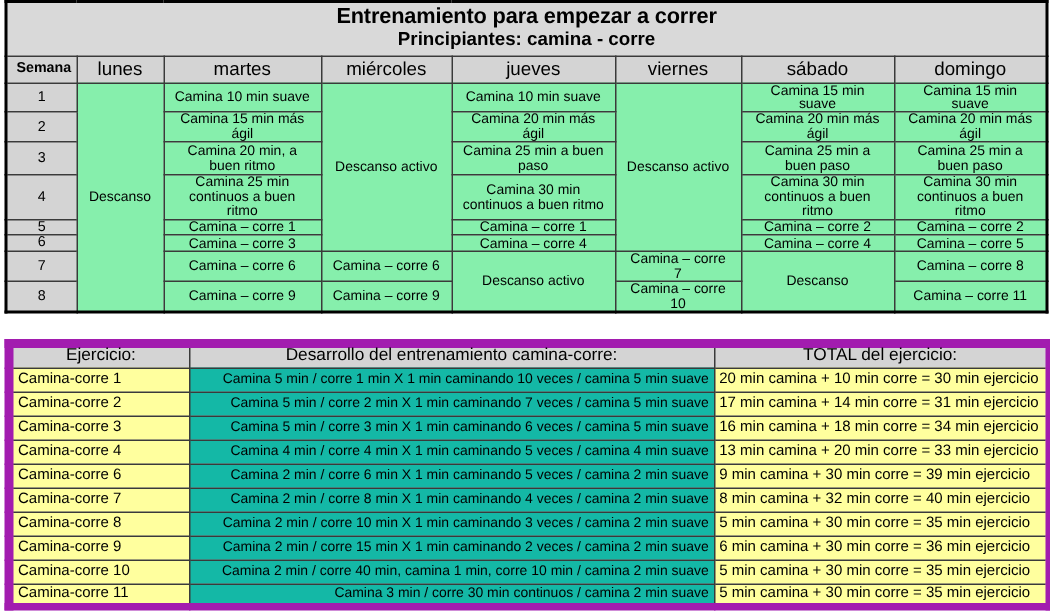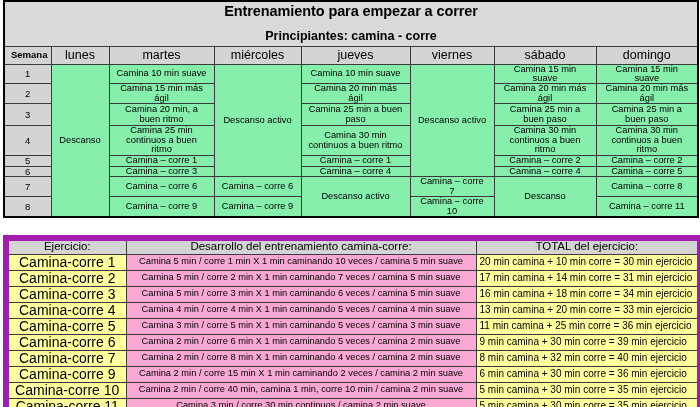--- a/index.html
+++ b/index.html
@@ -42,21 +42,21 @@
     padding: 2px 0 3px 0 !important;
   }
   .title-main {
     font-size: 14.5px;
     font-weight: bold;
     letter-spacing: -0.1px;
   }
   .title-sub {
     font-size: 12.5px;
     font-weight: bold;
-    margin-top: 11px;
+    margin-top: 1px;
   }
 
   
   .dayhead {
     background: #d4d4d4;
     height: 18px;
     font-size: 12.5px;
   }
   .dayhead.semana {
     font-size: 9.5px;
@@ -93,29 +93,29 @@
   .exhead {
     background: #d4d4d4;
     height: 19px;
     font-size: 11.5px;
     font-weight: bold;
     text-align: center;
   }
   .ex td { height: 16px; }
   .ex-name {
     background: #ffff9e;
-    font-size: 14px;
-    text-align: center;
+    font-size: 10px;
+    text-align: left;
     font-weight: bold;
   }
   .ex-name .lbl { font-weight: normal; }
   .ex-desc {
-    background: #f9a8d4;
+    background: #14b8a6;
     font-size: 9.3px;
-    text-align: center;
+    text-align: right;
   }
   .ex-total {
     background: #ffff9e;
     font-size: 10px;
     text-align: left;
   }
 </style>
 </head>
 <body>
 
@@ -252,35 +252,35 @@
         <td class="ex-name"><span class="lbl">Camina-corre</span> <span>3</span></td>
         <td class="ex-desc">Camina 5 min / corre 3 min X 1 min caminando 6 veces / camina 5 min suave</td>
         <td class="ex-total">16 min camina + 18 min corre = 34 min ejercicio</td>
       </tr>
       <tr>
         <td class="ex-name"><span class="lbl">Camina-corre</span> <span>4</span></td>
         <td class="ex-desc">Camina 4 min / corre 4 min X 1 min caminando 5 veces / camina 4 min suave</td>
         <td class="ex-total">13 min camina + 20 min corre = 33 min ejercicio</td>
       </tr>
       <tr>
-        <td class="ex-name"><span class="lbl">Camina-corre</span> <span>5</span></td>
-        <td class="ex-desc">Camina 3 min / corre 5 min X 1 min caminando 5 veces / camina 3 min suave</td>
-        <td class="ex-total">11 min camina + 25 min corre = 36 min ejercicio</td>
-      </tr>
-      <tr>
         <td class="ex-name"><span class="lbl">Camina-corre</span> <span>6</span></td>
         <td class="ex-desc">Camina 2 min / corre 6 min X 1 min caminando 5 veces / camina 2 min suave</td>
         <td class="ex-total">9 min camina + 30 min corre = 39 min ejercicio</td>
       </tr>
       <tr>
         <td class="ex-name"><span class="lbl">Camina-corre</span> <span>7</span></td>
         <td class="ex-desc">Camina 2 min / corre 8 min X 1 min caminando 4 veces / camina 2 min suave</td>
         <td class="ex-total">8 min camina + 32 min corre = 40 min ejercicio</td>
       </tr>
       <tr>
+        <td class="ex-name"><span class="lbl">Camina-corre</span> <span>8</span></td>
+        <td class="ex-desc">Camina 2 min / corre 10 min X 1 min caminando 3 veces / camina 2 min suave</td>
+        <td class="ex-total">5 min camina + 30 min corre = 35 min ejercicio</td>
+      </tr>
+      <tr>
         <td class="ex-name"><span class="lbl">Camina-corre</span> <span>9</span></td>
         <td class="ex-desc">Camina 2 min / corre 15 min X 1 min caminando 2 veces / camina 2 min suave</td>
         <td class="ex-total">6 min camina + 30 min corre = 36 min ejercicio</td>
       </tr>
       <tr>
         <td class="ex-name"><span class="lbl">Camina-corre</span> <span>10</span></td>
         <td class="ex-desc">Camina 2 min / corre 40 min, camina 1 min, corre 10 min / camina 2 min suave</td>
         <td class="ex-total">5 min camina + 30 min corre = 35 min ejercicio</td>
       </tr>
       <tr>

